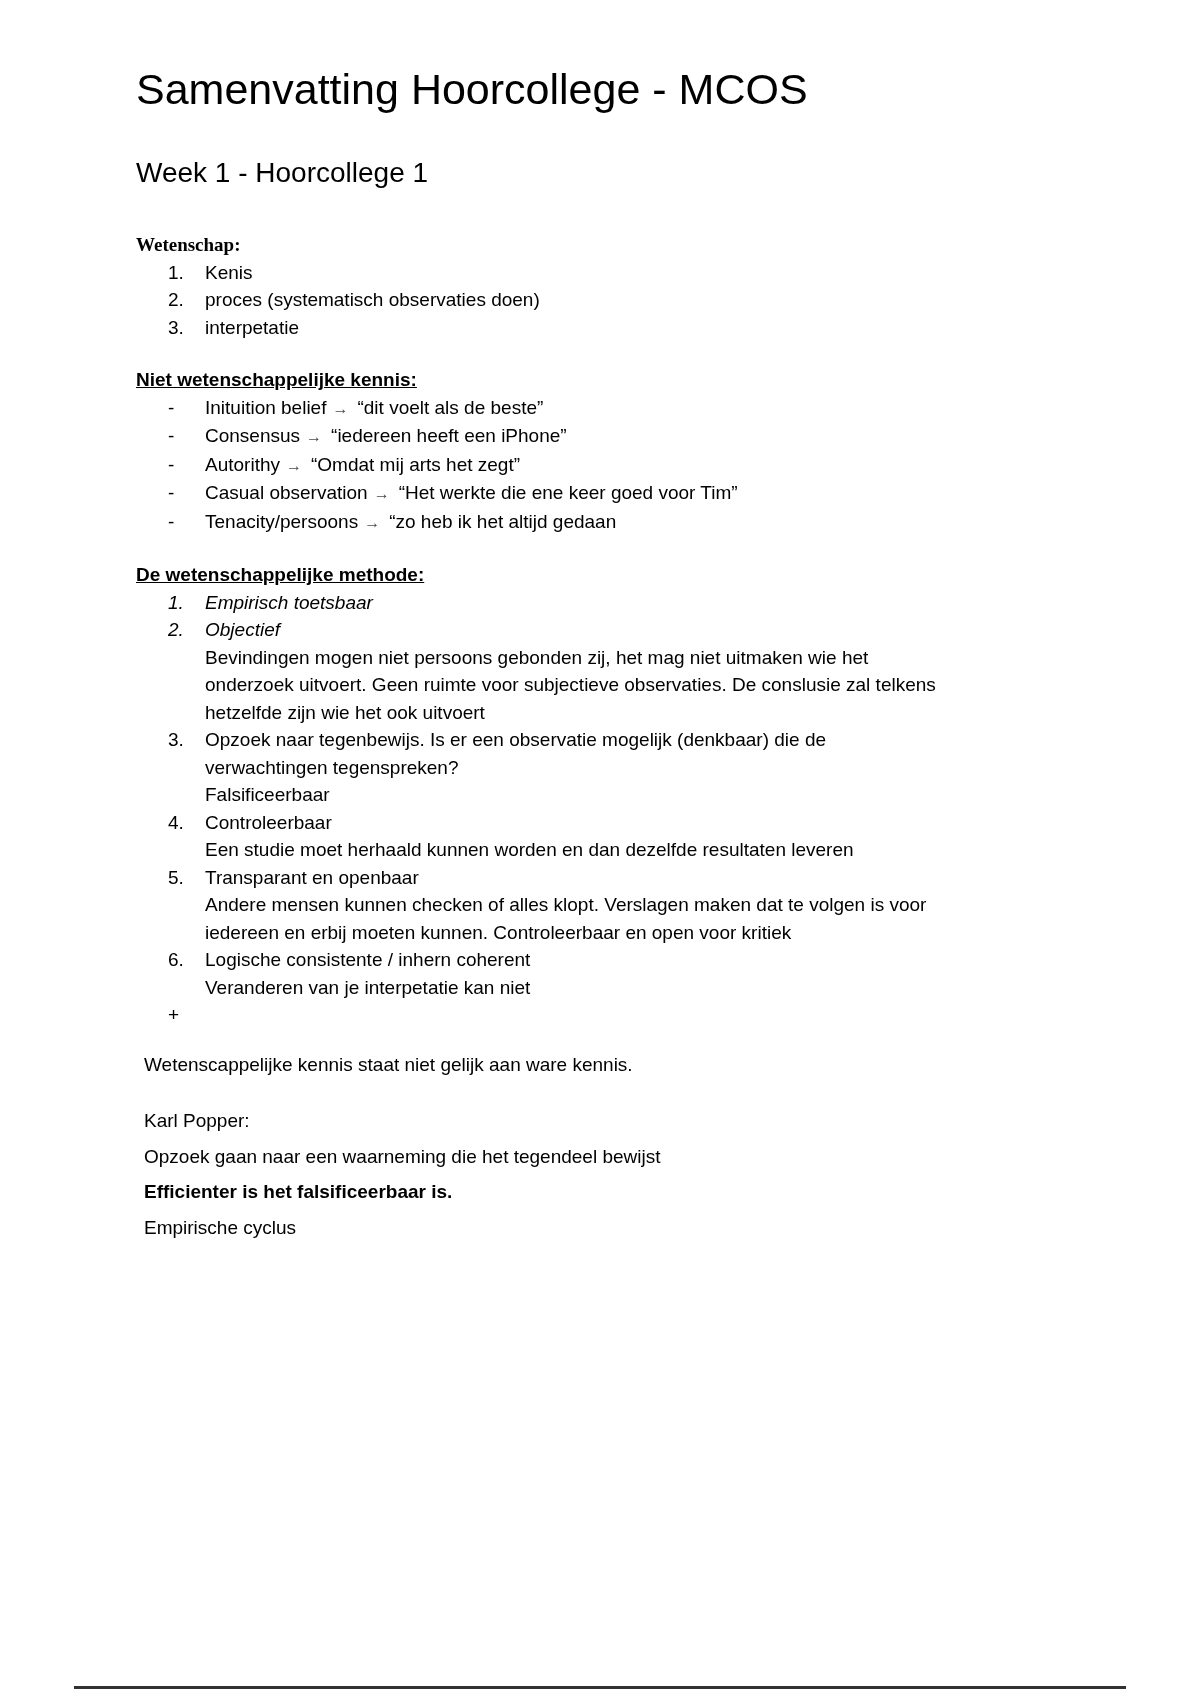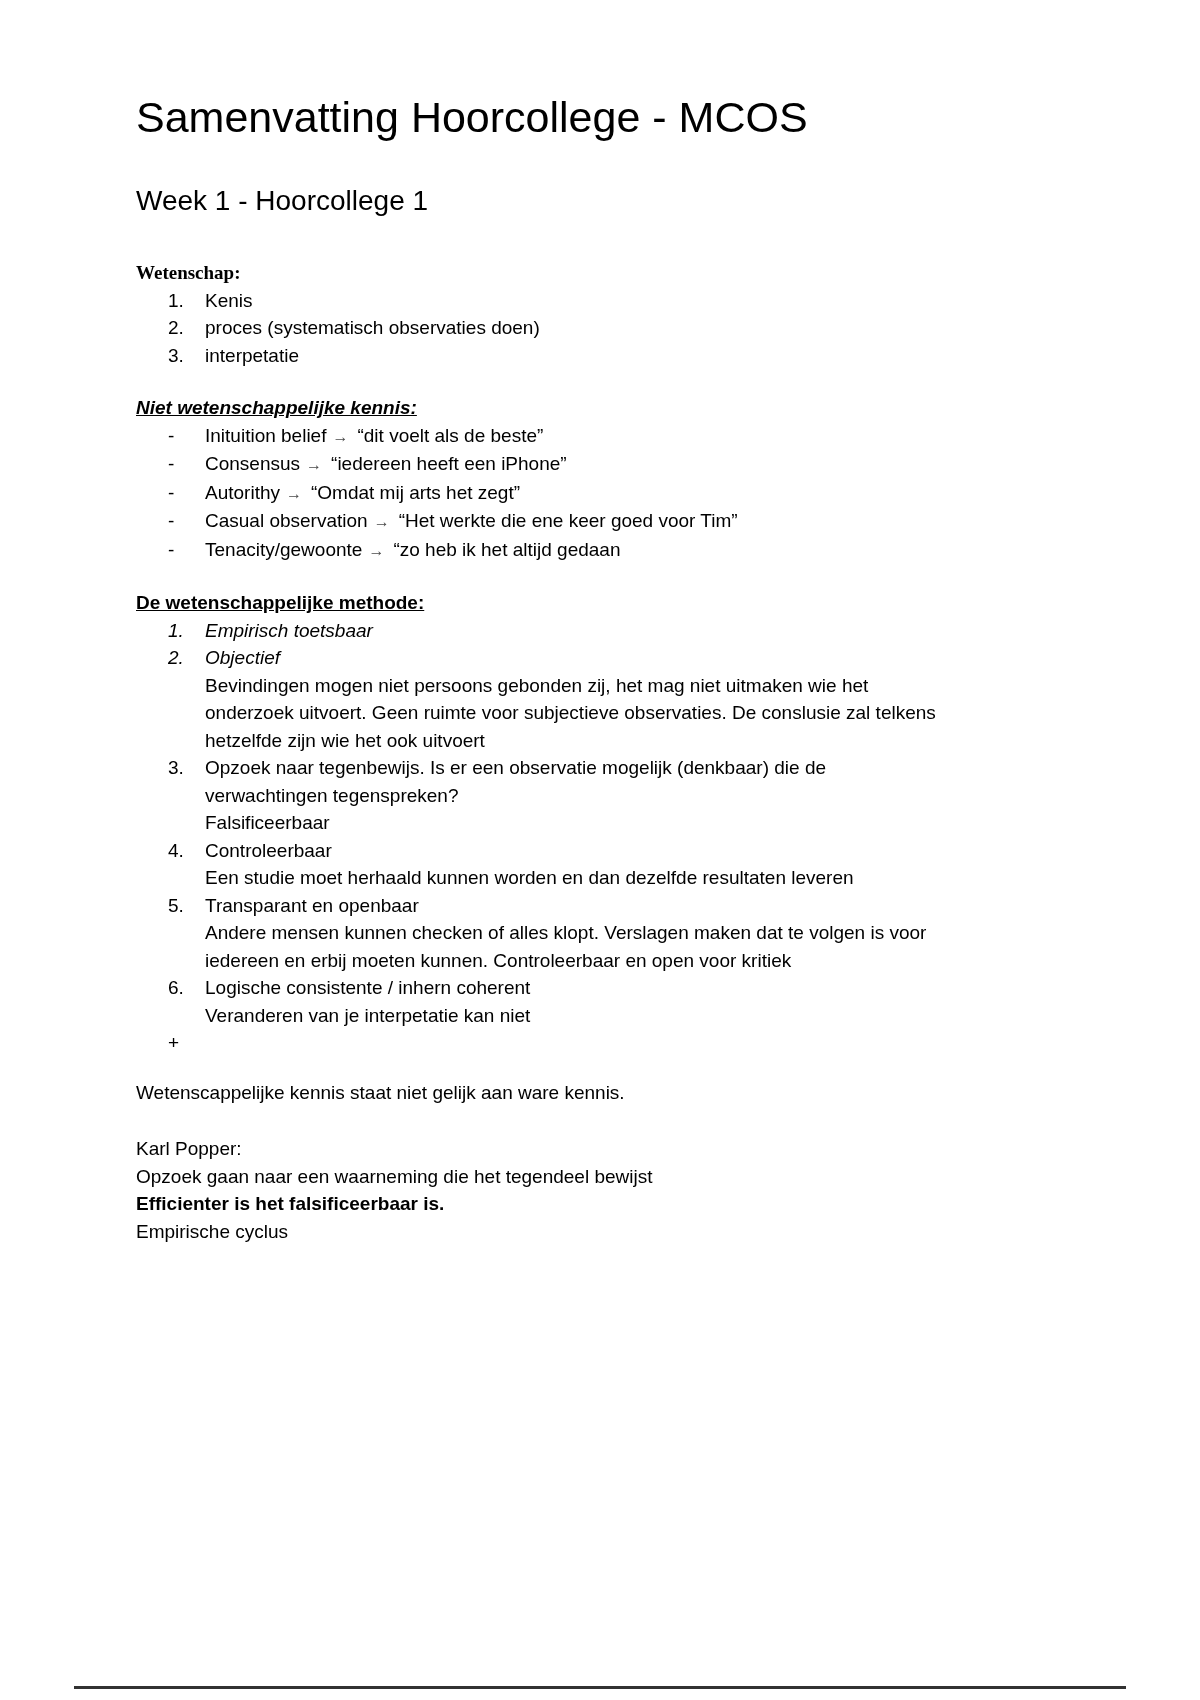--- a/index.html
+++ b/index.html
@@ -6,21 +6,21 @@
   html, body { margin: 0; padding: 0; }
   body {
     width: 1200px;
     height: 1700px;
     background: #ffffff;
     color: #000000;
     font-family: "Liberation Sans", "DejaVu Sans", sans-serif;
     position: relative;
     overflow: hidden;
   }
-  .page { padding: 92px 136px 0 136px; }
+  .page { padding: 64px 136px 0 136px; }
 
   .doc-title {
     font-size: 43px;
     line-height: 50px;
     font-weight: 400;
     margin: 0;
     letter-spacing: 0;
   }
   .doc-subtitle {
     font-size: 28px;
@@ -29,21 +29,21 @@
     margin: 42px 0 0 0;
   }
 
   .sec-heading {
     font-size: 19px;
     line-height: 27.5px;
     font-weight: 700;
     margin: 25px 0 0 0;
   }
   #sec-wetenschap { margin-top: 41px; font-family: Liberation Serif, serif; }
-  .italic-underline { font-style: italic; text-decoration: underline; }
+  .italic-underline { text-decoration: underline; }
   .underline { text-decoration: underline; }
 
   .list { margin: 0; }
   .li {
     display: flex;
     font-size: 19px;
     line-height: 27.5px;
   }
   .li .marker {
     flex: 0 0 69px;
@@ -58,21 +58,21 @@
 
   .arrow {
     color: #4a4a4a;
     font-size: 16px;
     padding: 0 9px 0 6px;
   }
 
   .para {
     font-size: 19px;
     line-height: 27.5px;
-    margin: 0;
+    margin: 8px;
     max-width: 900px;
   }
   .closing-note { margin-top: 22px; }
   .karl-first { margin-top: 29px; }
 
   .page-divider {
     position: absolute;
     left: 74px;
     right: 74px;
     top: 1686px;
@@ -131,21 +131,21 @@
     <div class="li">
       <div class="marker">-</div>
       <div class="content">
         <span>Casual observation</span><span class="arrow">→</span><span>“Het werkte die ene keer goed voor Tim”</span>
       </div>
     </div>
 
     <div class="li">
       <div class="marker">-</div>
       <div class="content">
-        <span>Tenacity/gewoonte</span><span class="arrow">→</span><span>“zo heb ik het altijd gedaan</span>
+        <span>Tenacity/persoons</span><span class="arrow">→</span><span>“zo heb ik het altijd gedaan</span>
       </div>
     </div>
 
   </div>
 
   <h3 class="sec-heading underline">De wetenschappelijke methode:</h3>
   <div class="list">
 
     <div class="li">
       <div class="marker italic">1.</div>

